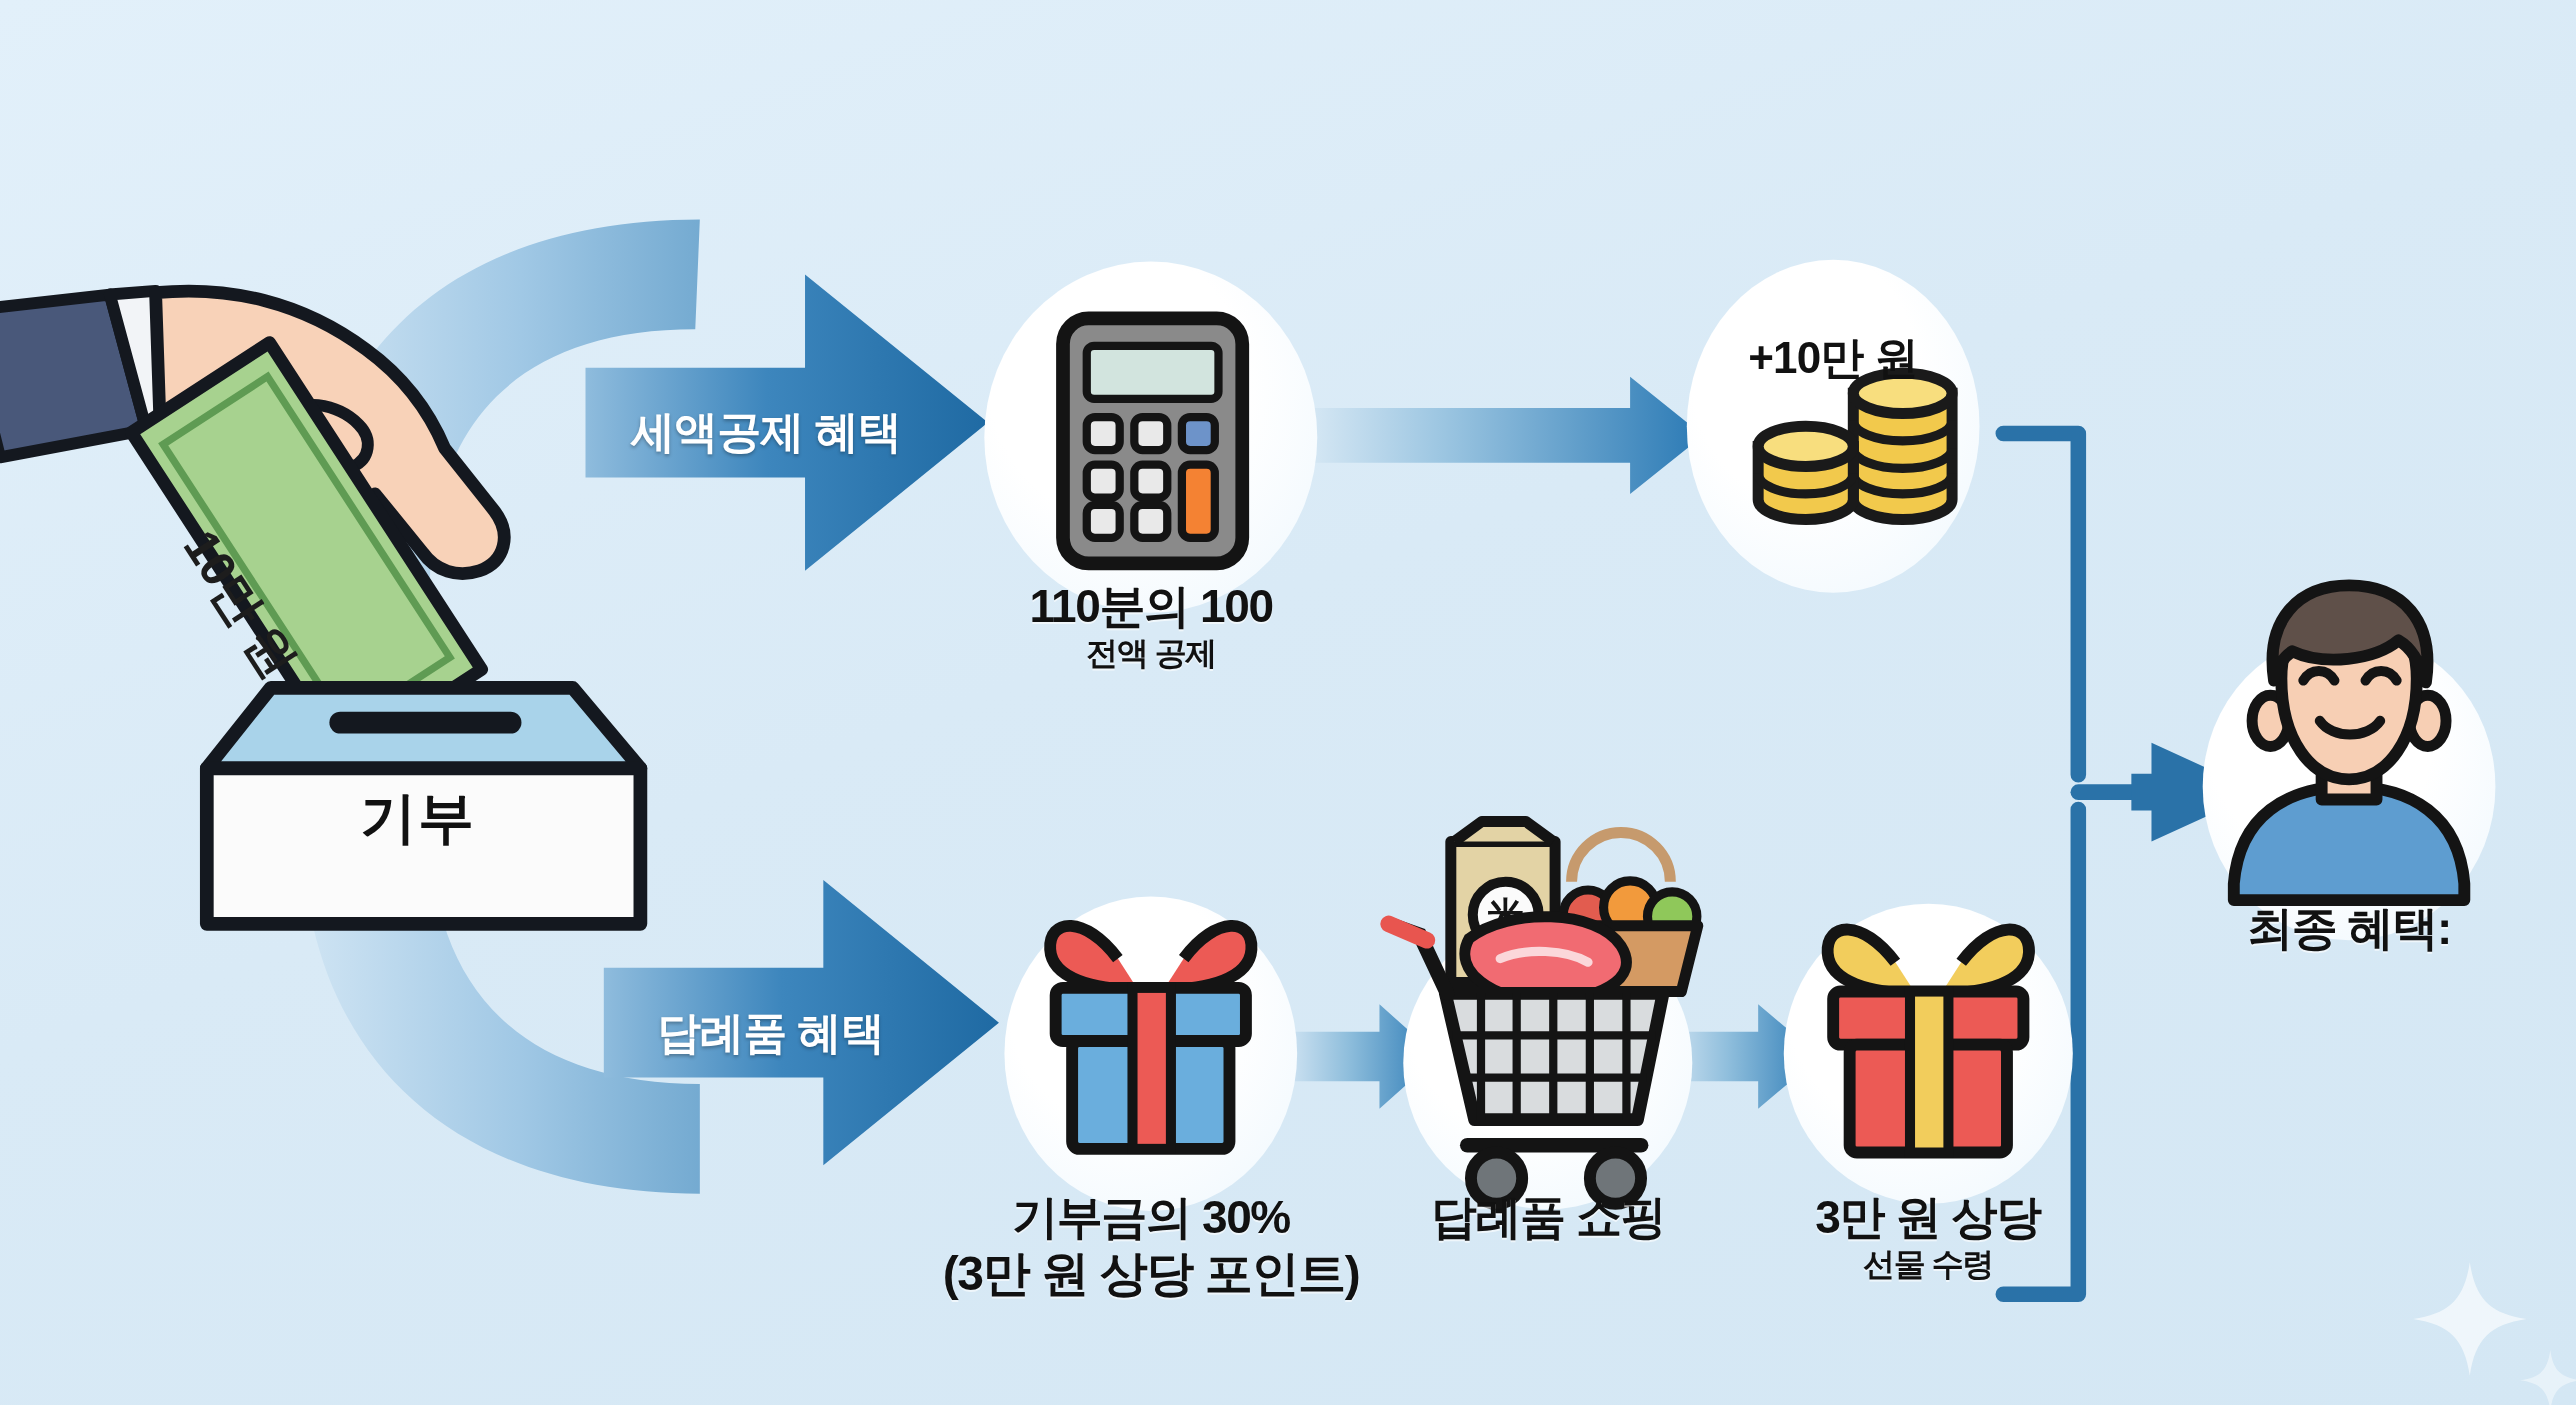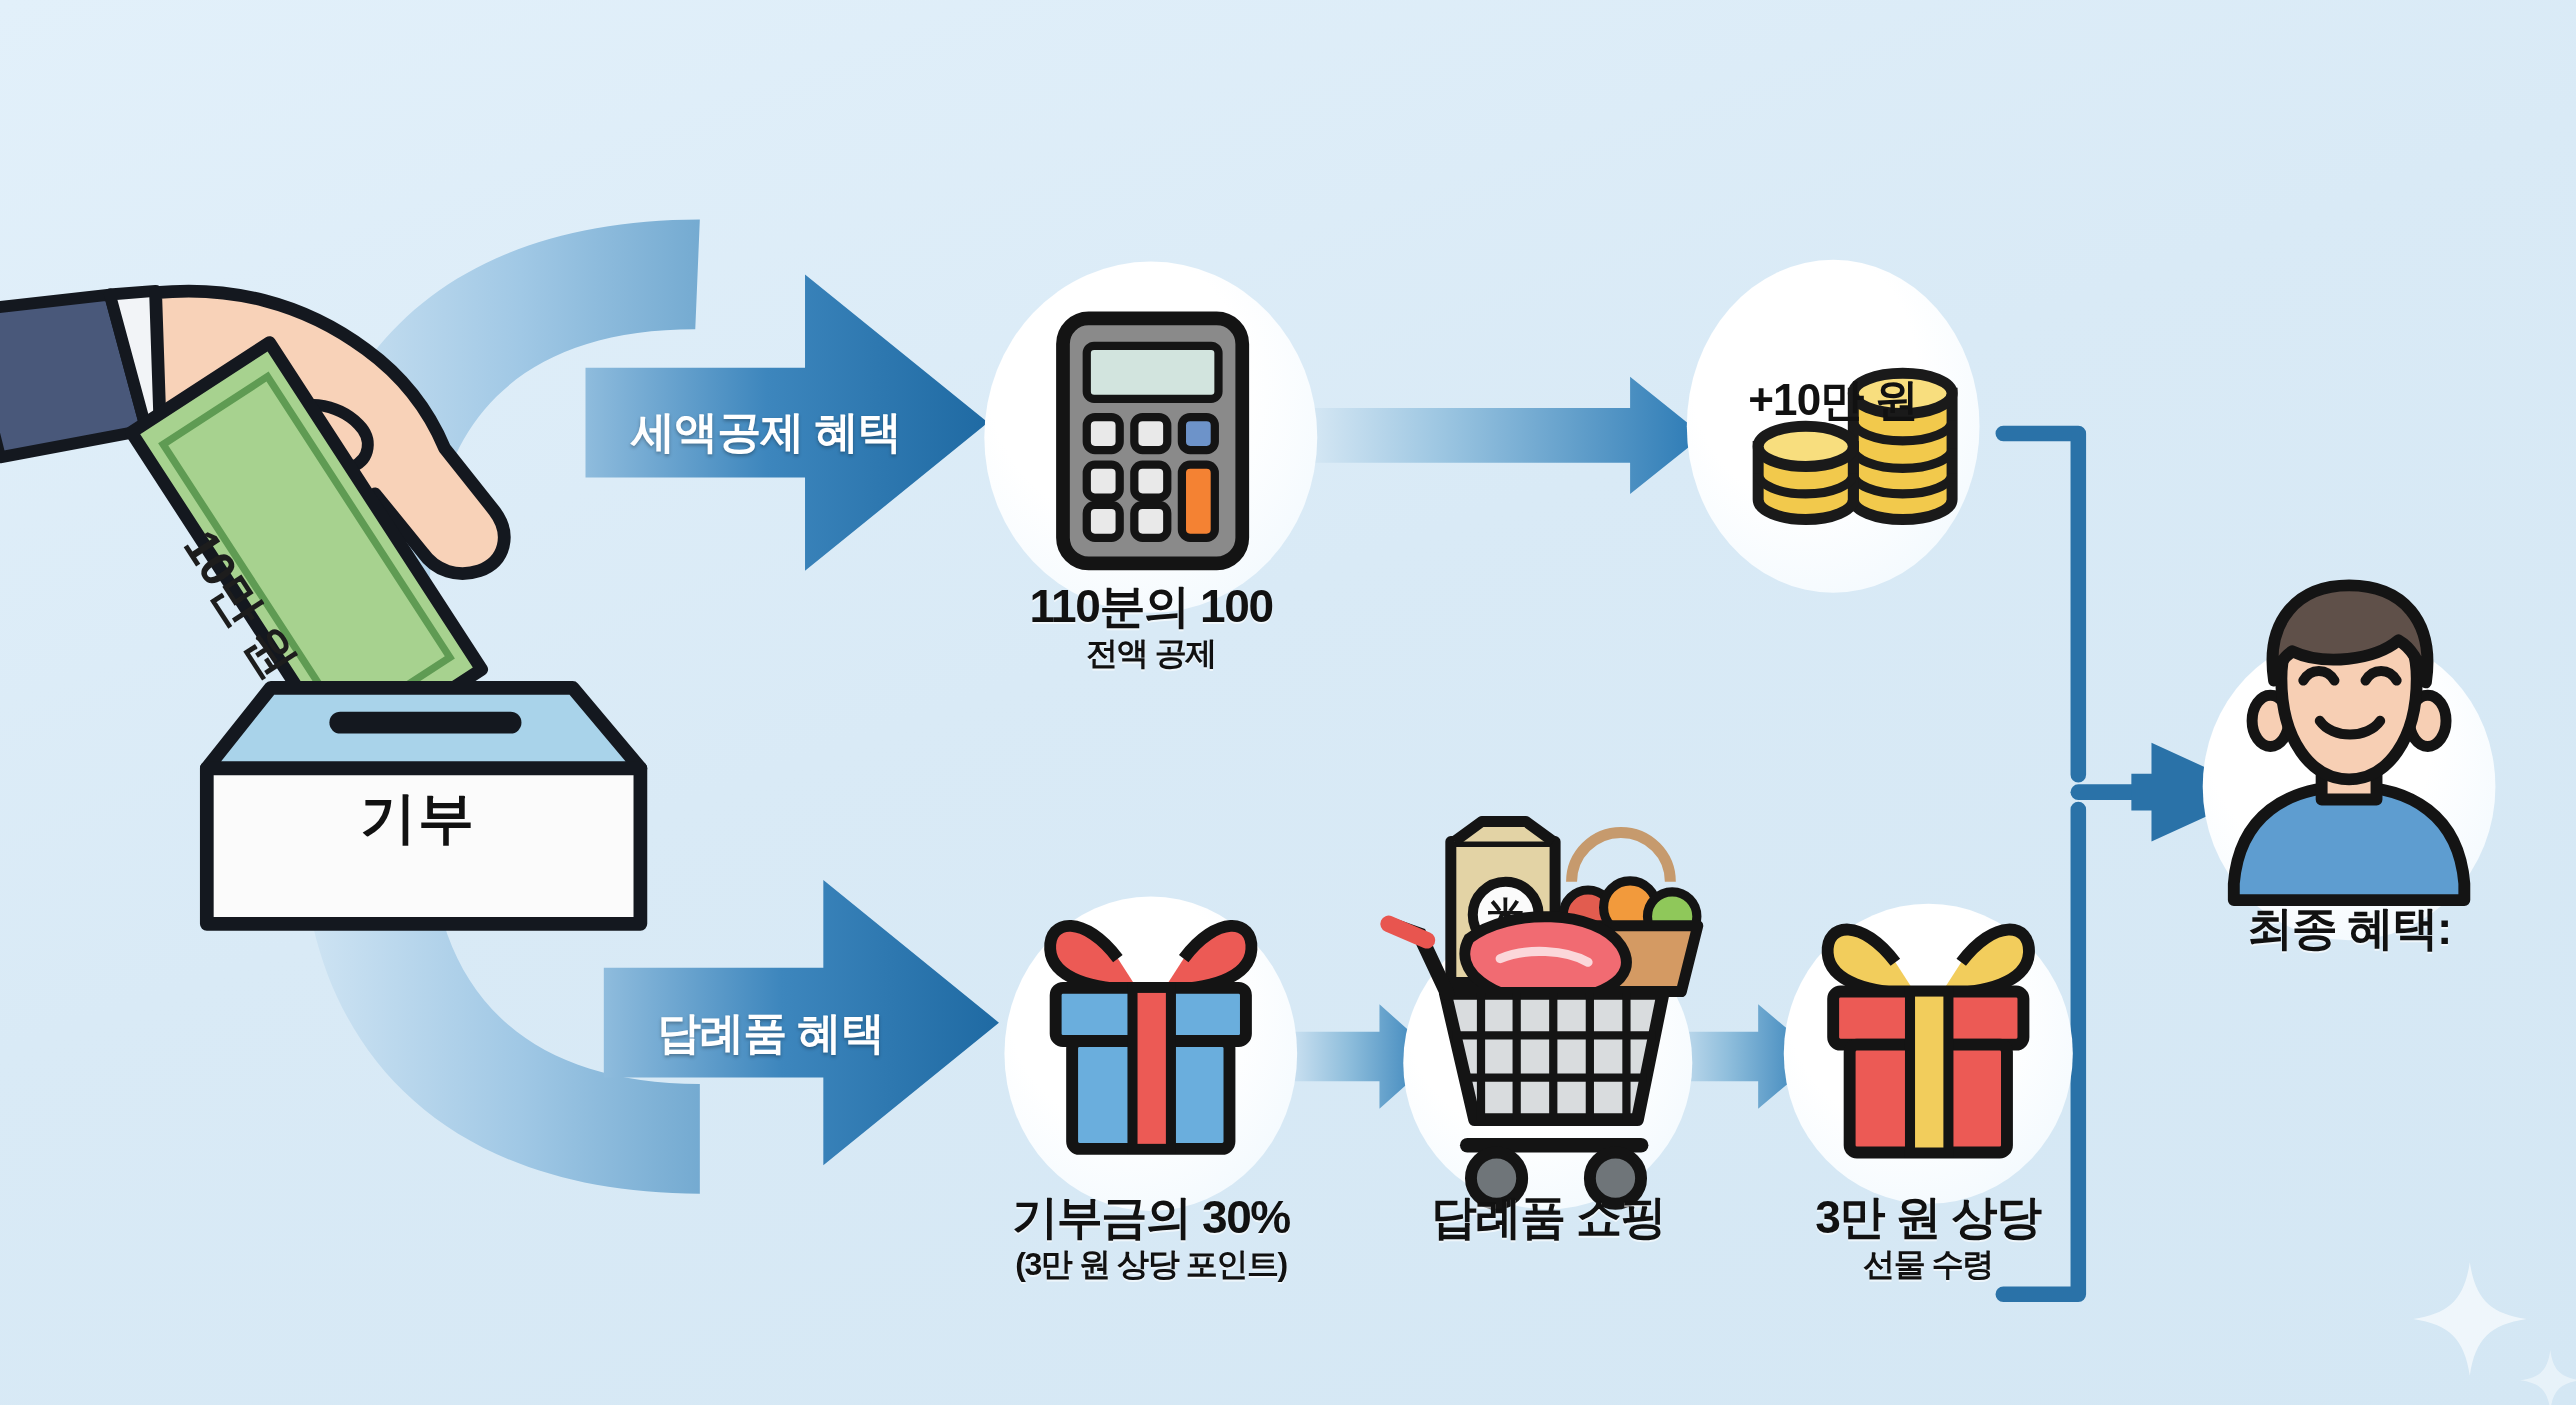--- a/index.html
+++ b/index.html
@@ -53,21 +53,21 @@
     text-align: center;
     color: #111111;
     font-weight: 900;
     line-height: 1.22;
     letter-spacing: -1.4px;
     text-shadow: 0 1.8px 0 rgba(255,255,255,.6);
     white-space: nowrap;
   }
   .caption .l1 { display:block; font-size: 46px; }
   .caption .l2 { display:block; font-size: 32px; }
-  .caption .sub { display:block; font-size: 32px; }
+  .caption .sub { display:block; font-size: 48px; }
 
   .node-topval {
     position: absolute;
     font-size: 44px; font-weight: 900; color:#111;
     letter-spacing: -0.9px; text-align:center; white-space:nowrap;
   }
 
   
   #box-word {
     position: absolute;
@@ -331,21 +331,21 @@
   <div id="box-word">기부</div>
 
   <div class="branch-label" id="label-tax">세액공제 혜택</div>
   <div class="branch-label" id="label-gift">답례품 혜택</div>
 
   <div class="caption" style="left:1151px; top:578px; transform:translateX(-50%);">
     <span class="l1">110분의 100</span>
     <span class="l2">전액 공제</span>
   </div>
 
-  <div class="node-topval" style="left:1833px; top:329px; transform:translateX(-50%);margin-top:42px;">+10만 원</div>
+  <div class="node-topval" style="left:1833px; top:329px; transform:translateX(-50%);">+10만 원</div>
 
   <div class="caption" style="left:1151px; top:1189px; transform:translateX(-50%);">
     <span class="l1">기부금의 30%</span>
     <span class="sub">(3만 원 상당 포인트)</span>
   </div>
 
   <div class="caption" style="left:1548px; top:1189px; transform:translateX(-50%);">
     <span class="l1">답례품 쇼핑</span>
   </div>
 

